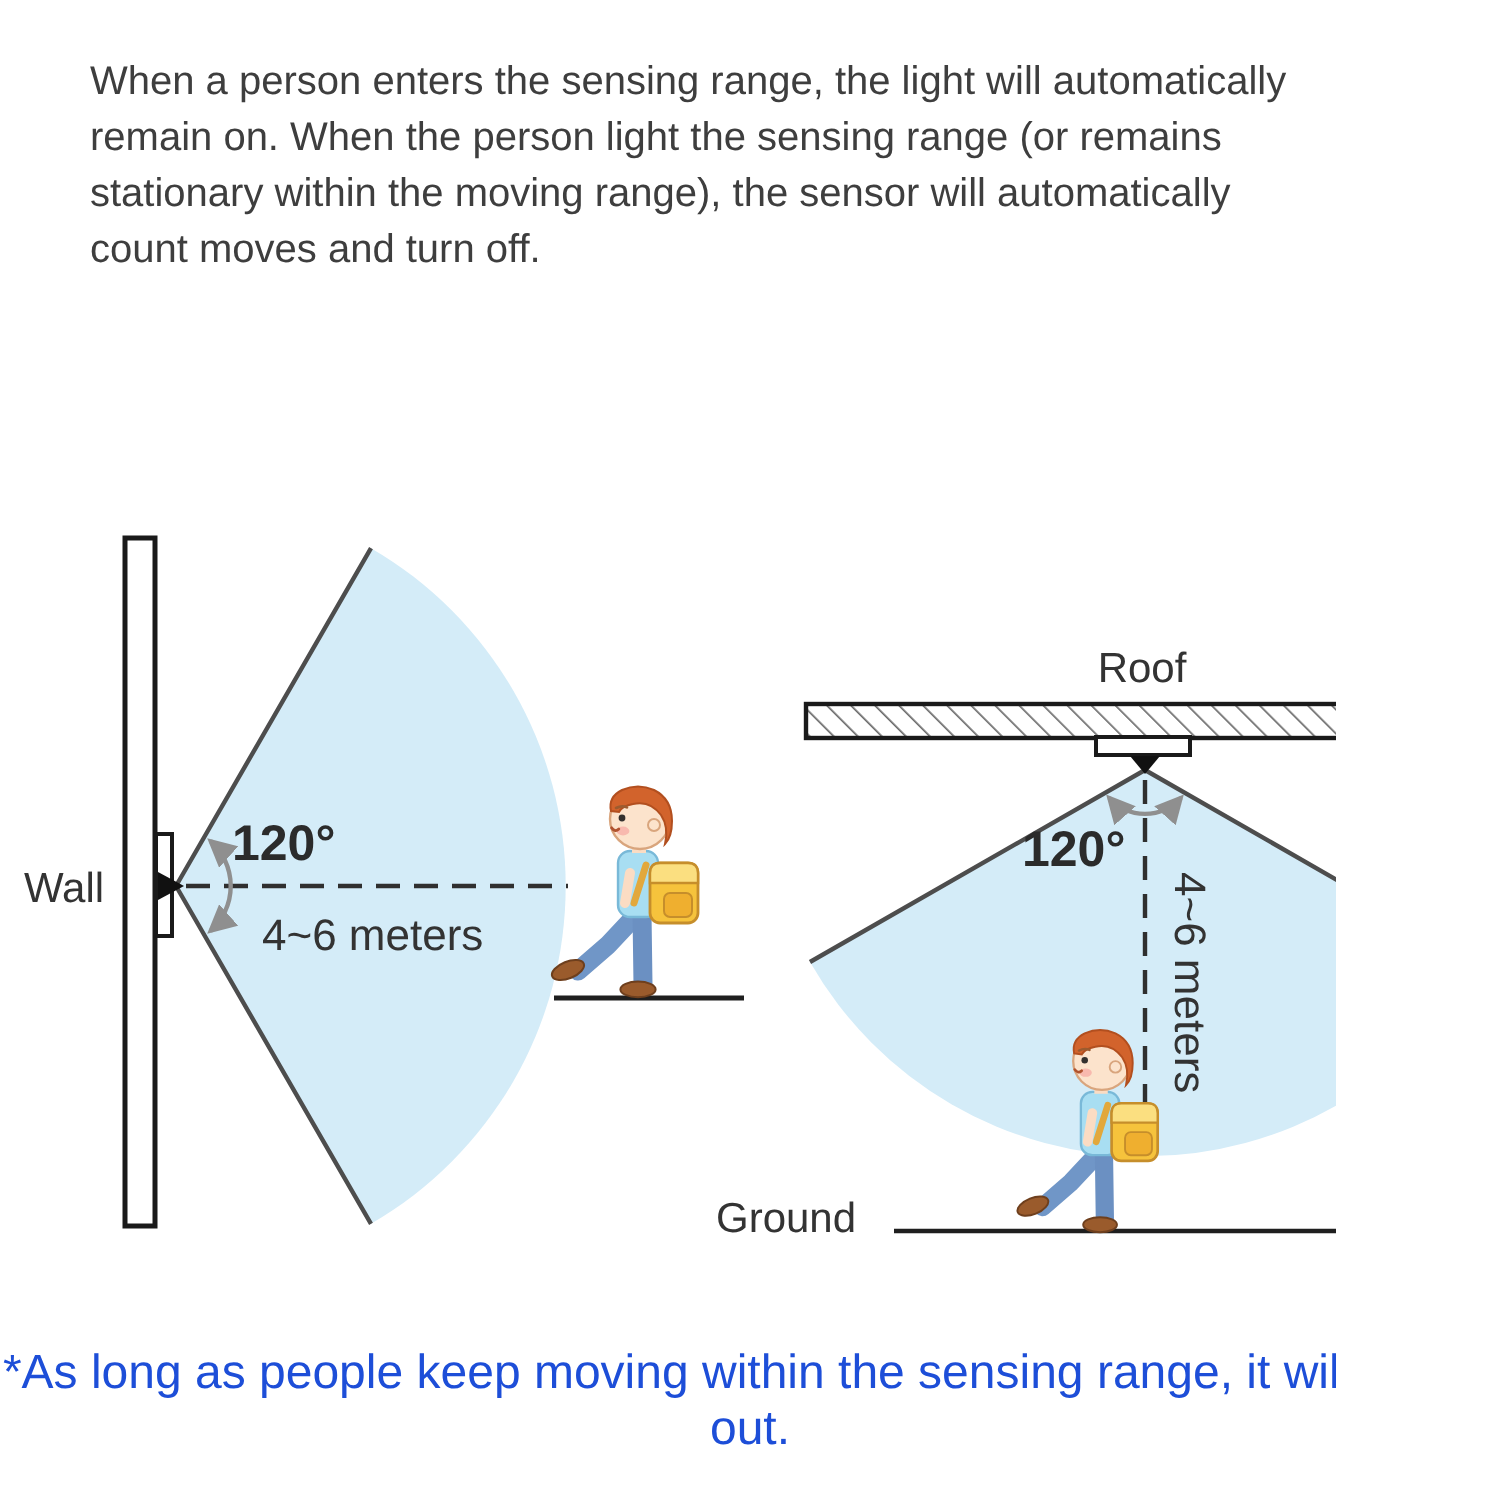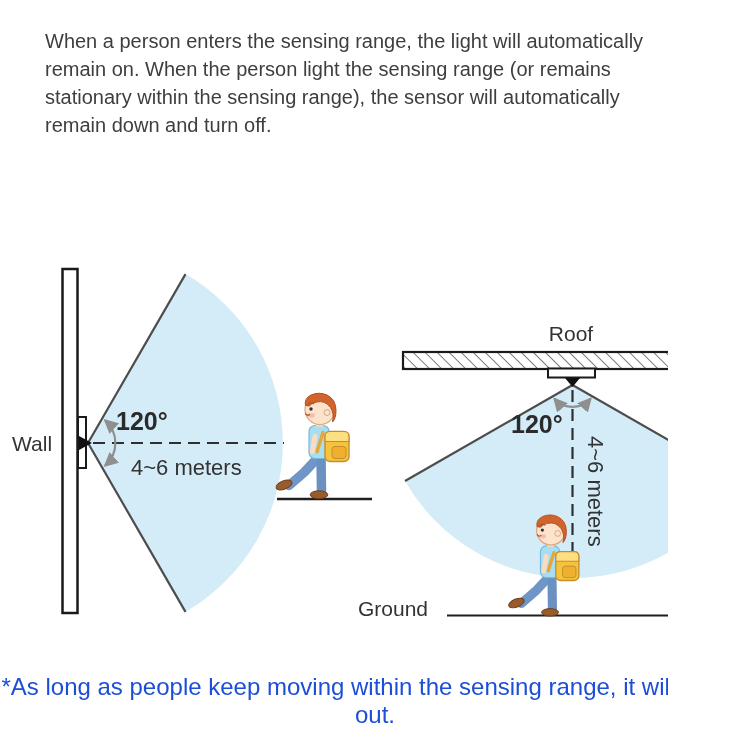--- a/index.html
+++ b/index.html
@@ -15,22 +15,22 @@
   .rng{font-size:22px;fill:#333333;}
 </style>
 </head>
 <body>
 
 <div id="page">
 
   <div class="intro">
     <span>When a person enters the sensing range, the light will automatically</span>
     <span>remain on. When the person light the sensing range (or remains</span>
-    <span>stationary within the sensing range), the sensor will automatically</span>
-    <span>remain down and turn off.</span>
+    <span>stationary within the moving range), the sensor will automatically</span>
+    <span>count moves and turn off.</span>
   </div>
 
   <svg width="750" height="750" viewBox="0 0 750 750">
     <defs>
       <marker id="ah" viewBox="0 0 10 10" refX="8.5" refY="5" markerWidth="6.5" markerHeight="6.5" orient="auto-start-reverse">
         <path d="M0 0 L10 5 L0 10 z" fill="#8F8F8F"></path>
       </marker>
       <pattern id="roofHatch" patternUnits="userSpaceOnUse" width="8.5" height="8.5" patternTransform="rotate(-45)">
         <line x1="0" y1="0" x2="0" y2="8.5" stroke="#6b6b6b" stroke-width="1.7"></line>
       </pattern>

